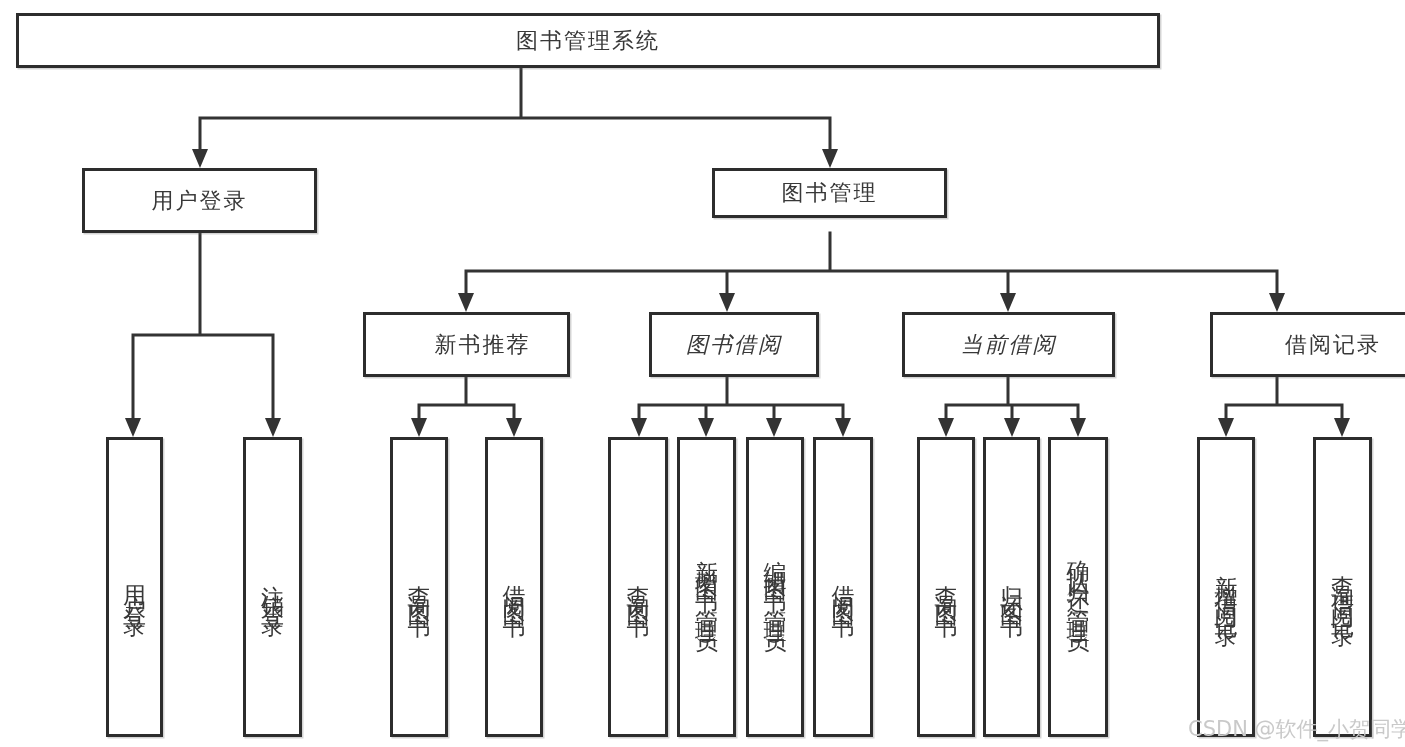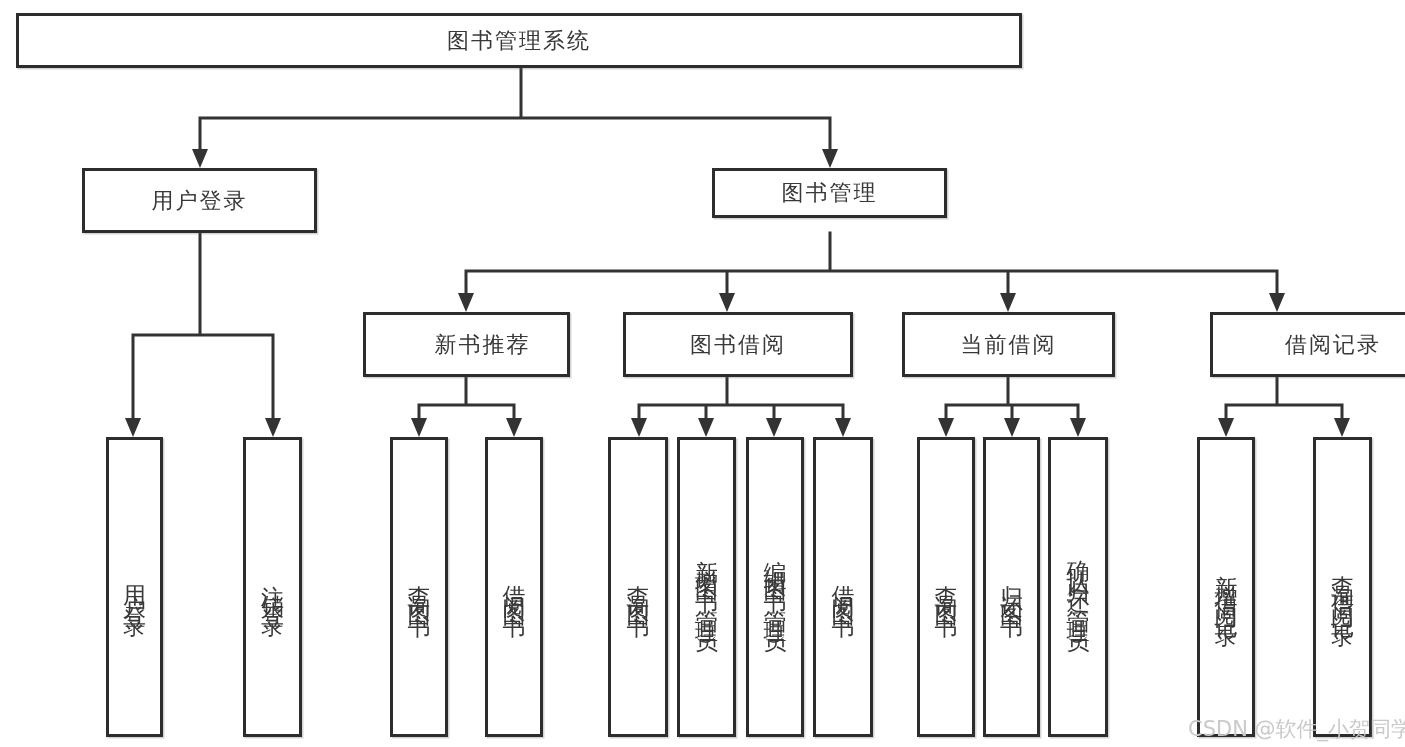--- a/index.html
+++ b/index.html
@@ -88,28 +88,28 @@
       M698,418 H714 L706,437 Z
       M766,418 H782 L774,437 Z
       M835,418 H851 L843,437 Z
       M938,418 H954 L946,437 Z
       M1004,418 H1020 L1012,437 Z
       M1070,418 H1086 L1078,437 Z
       M1218,418 H1234 L1226,437 Z
       M1334,418 H1350 L1342,437 Z"></path>
   </svg>
 
-  <div class="hnode" style="left:16px;top:13px;width:1006px;height:55px;">图书管理系统</div>
+  <div class="hnode" style="left:16px;top:13px;width:1144px;height:55px;">图书管理系统</div>
 
   <div class="hnode" style="left:82px;top:168px;width:235px;height:65px;">用户登录</div>
   <div class="hnode" style="left:712px;top:168px;width:235px;height:50px;">图书管理</div>
 
   <div class="hnode" style="left:363px;top:312px;width:207px;height:65px;padding-left:32px;">新书推荐</div>
-  <div class="hnode" style="left:623px;top:312px;width:230px;height:65px;">图书借阅</div>
-  <div class="hnode" style="left:902px;top:312px;width:213px;height:65px;">当前借阅</div>
+  <div class="hnode" style="left:649px;top:312px;width:170px;height:65px;font-style:italic;">图书借阅</div>
+  <div class="hnode" style="left:902px;top:312px;width:213px;height:65px;font-style:italic;">当前借阅</div>
   <div class="hnode" style="left:1170px;top:312px;width:246px;height:65px;margin-left:40px;">借阅记录</div>
 
   <div class="vnode" style="left:106px;width:57px;">
     <span class="vtext">用户登录</span>
   </div>
   <div class="vnode" style="left:243px;width:59px;">
     <span class="vtext">注销登录</span>
   </div>
 
   <div class="vnode" style="left:390px;width:58px;">

